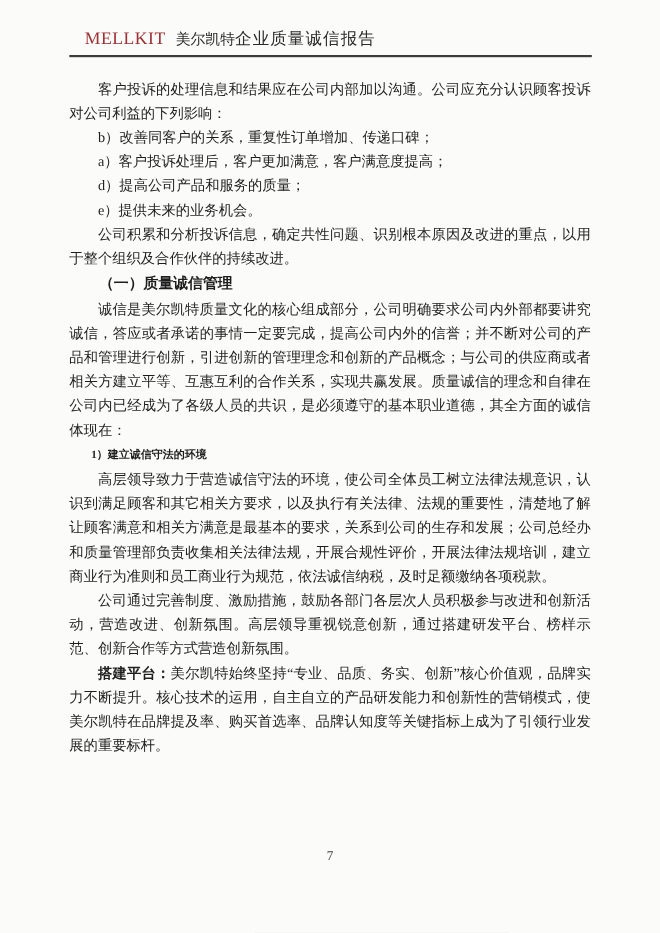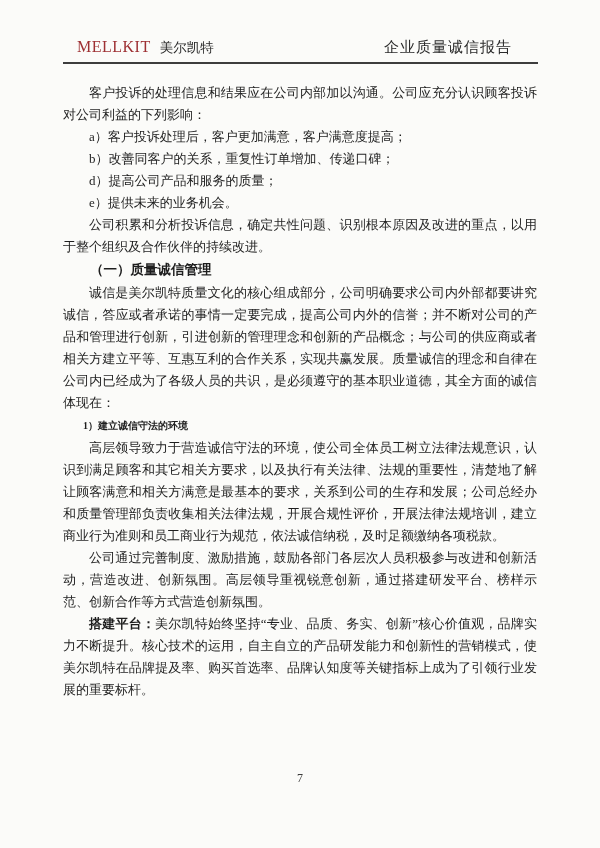--- a/index.html
+++ b/index.html
@@ -12,25 +12,24 @@
     width: 600px;
     height: 848px;
     margin: 0 auto;
     background: #fbfbf9;
     color: #1e1e1e;
     overflow: hidden;
     box-sizing: border-box;
   }
   
   .header {
-    margin: 38px 62px 0 63px;
+    margin: 26px 62px 0 63px;
     padding: 0 0 5px 14px;
     border-bottom: 2px solid #3d3d3d;
     display: flex;
-    justify-content: space-between;
     align-items: flex-end;
   }
   .brand { white-space: nowrap; }
   .brand-en {
     color: #9e3033;
     font-size: 16px;
     letter-spacing: 0.5px;
   }
   .brand-cn {
     color: #2b2b2b;
@@ -87,22 +86,22 @@
   <div class="header">
     <span class="brand">
       <span class="brand-en">MELLKIT</span>
       <span class="brand-cn">美尔凯特</span>
     </span>
     <span class="doc-title">企业质量诚信报告</span>
   </div>
 
   <div class="main">
     <p>客户投诉的处理信息和结果应在公司内部加以沟通。公司应充分认识顾客投诉对公司利益的下列影响：</p>
+    <p>b）改善同客户的关系，重复性订单增加、传递口碑；</p>
     <p>a）客户投诉处理后，客户更加满意，客户满意度提高；</p>
-    <p>b）改善同客户的关系，重复性订单增加、传递口碑；</p>
     <p>d）提高公司产品和服务的质量；</p>
     <p>e）提供未来的业务机会。</p>
     <p>公司积累和分析投诉信息，确定共性问题、识别根本原因及改进的重点，以用于整个组织及合作伙伴的持续改进。</p>
     <p class="h2">（一）质量诚信管理</p>
     <p>诚信是美尔凯特质量文化的核心组成部分，公司明确要求公司内外部都要讲究诚信，答应或者承诺的事情一定要完成，提高公司内外的信誉；并不断对公司的产品和管理进行创新，引进创新的管理理念和创新的产品概念；与公司的供应商或者相关方建立平等、互惠互利的合作关系，实现共赢发展。质量诚信的理念和自律在公司内已经成为了各级人员的共识，是必须遵守的基本职业道德，其全方面的诚信体现在：</p>
     <p class="h3">1）建立诚信守法的环境</p>
     <p>高层领导致力于营造诚信守法的环境，使公司全体员工树立法律法规意识，认识到满足顾客和其它相关方要求，以及执行有关法律、法规的重要性，清楚地了解让顾客满意和相关方满意是最基本的要求，关系到公司的生存和发展；公司总经办和质量管理部负责收集相关法律法规，开展合规性评价，开展法律法规培训，建立商业行为准则和员工商业行为规范，依法诚信纳税，及时足额缴纳各项税款。</p>
     <p>公司通过完善制度、激励措施，鼓励各部门各层次人员积极参与改进和创新活动，营造改进、创新氛围。高层领导重视锐意创新，通过搭建研发平台、榜样示范、创新合作等方式营造创新氛围。</p>
     <p><span class="lead">搭建平台：</span><span>美尔凯特始终坚持“专业、品质、务实、创新”核心价值观，品牌实力不断提升。核心技术的运用，自主自立的产品研发能力和创新性的营销模式，使美尔凯特在品牌提及率、购买首选率、品牌认知度等关键指标上成为了引领行业发展的重要标杆。</span></p>
   </div>

